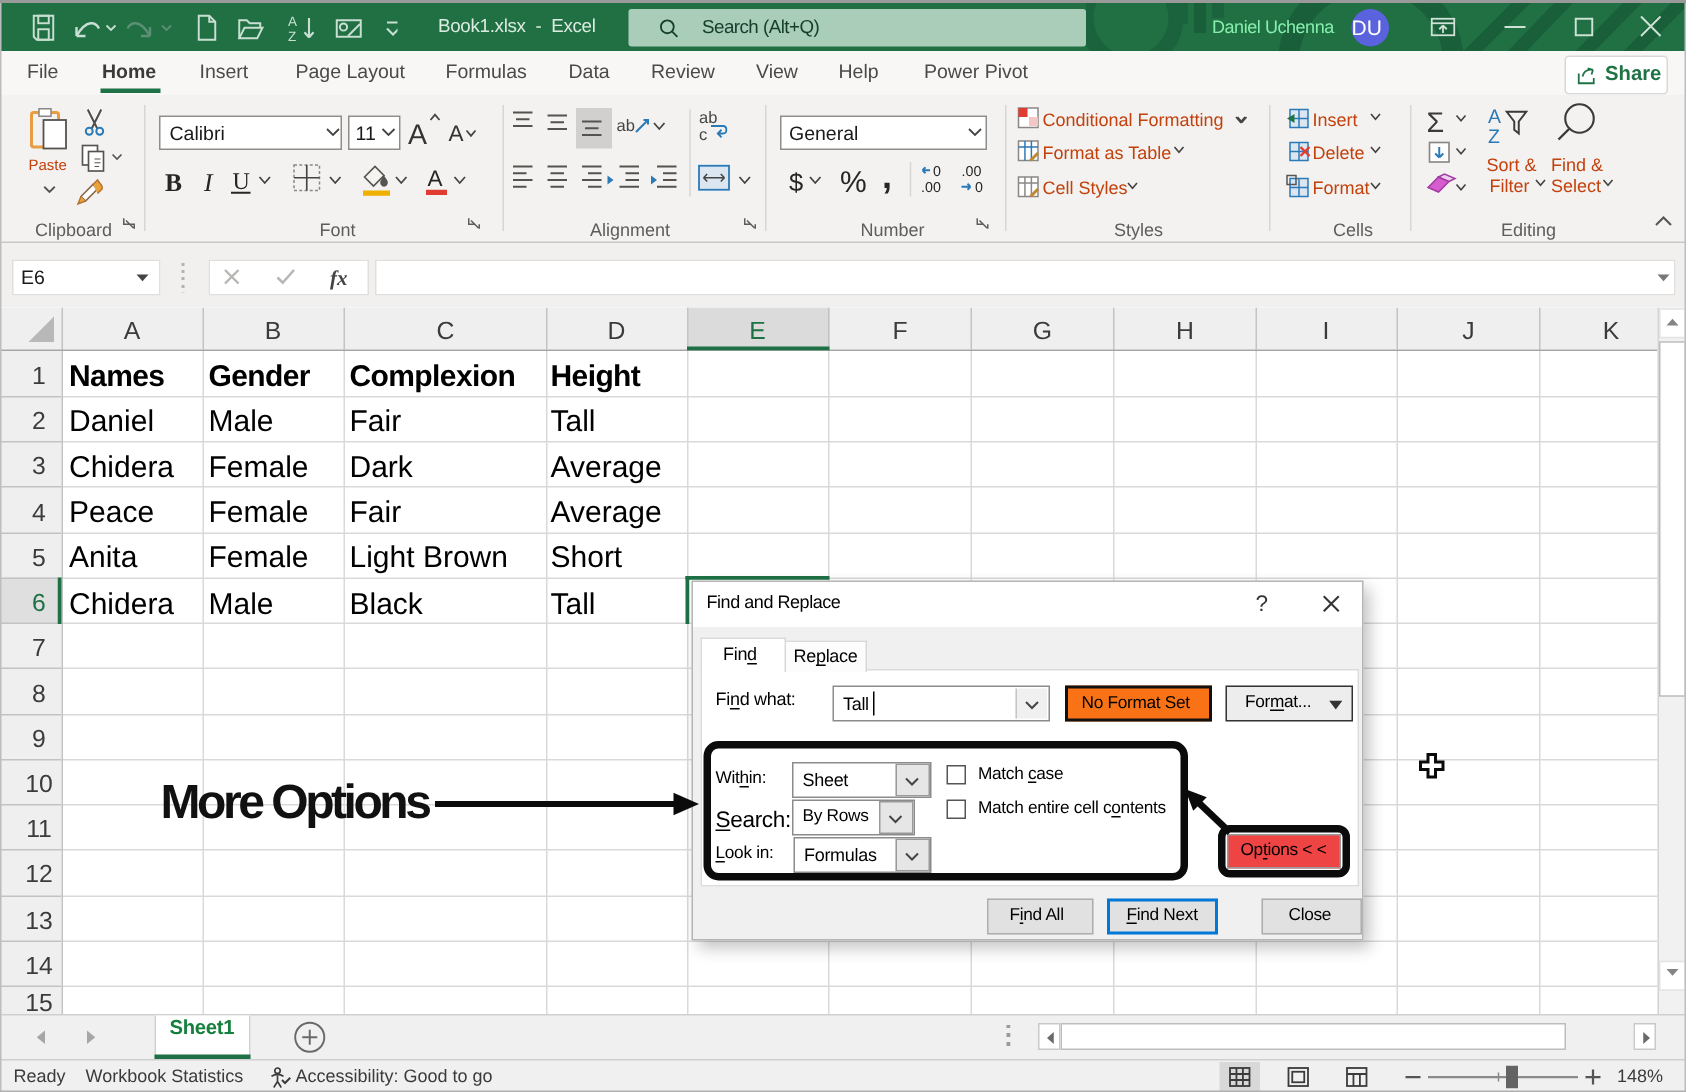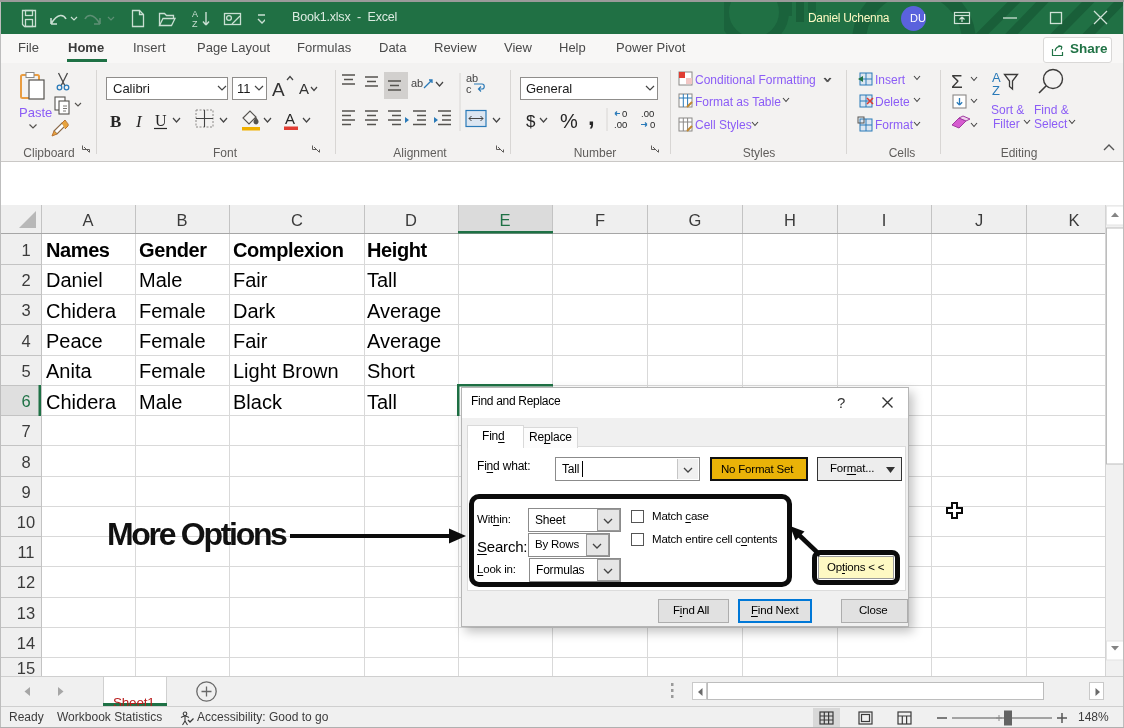--- a/index.html
+++ b/index.html
@@ -4,35 +4,35 @@
 <style>
   html,body{margin:0;padding:0;}
   body{font-family:"Liberation Sans", sans-serif; width:1124px; height:728px; overflow:hidden;}
   #app{position:relative;width:1124px;height:728px;background:#fff;overflow:hidden;}
   .abs{position:absolute;}
   
   #titlebar{left:0;top:2px;width:1124px;height:32px;background:#207044;}
   #searchbox{left:419px;top:4px;width:305px;height:25px;background:#a9cdb9;border-radius:2px;}
   #searchbox span{position:absolute;left:49px;top:5px;font-size:12.5px;letter-spacing:-0.35px;color:#14402a;}
   #booktitle{left:292px;top:8px;font-size:12.5px;letter-spacing:-0.2px;color:#dcebe1;}
-  #account{left:808px;top:9px;font-size:12px;letter-spacing:-0.3px;color:#fef9c3;}
+  #account{left:808px;top:9px;font-size:12px;letter-spacing:-0.3px;color:#86efac;}
   #du{left:901px;top:4px;width:25px;height:25px;border-radius:50%;background:#5a62dd;
-      color:#fff;font-size:11px;text-align:right;line-height:25px;}
+      color:#fff;font-size:14px;text-align:left;line-height:25px;}
   .winbtn{position:absolute;top:0;height:32px;color:#cfe2d6;}
   
   #menurow{left:0;top:34px;width:1124px;height:29px;background:#f8f7f6;}
   .mtab{position:absolute;top:6px;font-size:13px;color:#4a4a4a;}
   #sharebtn{left:1043px;top:3px;width:67px;height:24px;background:#fff;border:1px solid #d9d8d7;
             border-radius:3px;}
   
   #ribbon{left:0;top:63px;width:1124px;height:98px;background:#f3f2f1;border-bottom:1px solid #cac8c6;box-sizing:content-box;}
   .rsep{position:absolute;top:7px;width:1px;height:84px;background:#d8d6d4;}
   .rlabel{position:absolute;top:83px;font-size:12px;color:#5f5d5b;width:0;display:flex;justify-content:center;white-space:nowrap;}
   .rlabel span{flex:none;margin-left:16px;}
-  .rtext{position:absolute;font-size:12px;color:#8b5cf6;}
+  .rtext{position:absolute;font-size:12px;color:#c2410c;}
   
   #fbar{left:0;top:162px;width:1124px;height:43px;background:#f1f0ef;}
   .whitebox{position:absolute;background:#fff;border:1px solid #e1dfdd;box-sizing:border-box;}
   
   #dialog{left:461px;top:387px;width:448px;height:240px;background:#f0f0f0;border:1px solid #b5b5b5;
           box-sizing:border-box; box-shadow:4px 5px 10px rgba(0,0,0,0.24);}
   .dlg-lbl{position:absolute;font-size:12px;letter-spacing:-0.2px;color:#000;white-space:nowrap;}
   .combo{position:absolute;background:#fff;border:1px solid #8b8b8b;box-sizing:border-box;}
   .combobtn{position:absolute;right:1px;top:1px;bottom:1px;width:20px;background:#f0f0f0;border-left:1px solid #c6c6c6;}
   .btn{position:absolute;background:#e1e1e1;border:1px solid #adadad;box-sizing:border-box;
@@ -92,20 +92,27 @@
       </g>
       <path d="M186 4 v13 M186 17 l-3 -3.5 M186 17 l3 -3.5" stroke-width="1.4"></path>
 
       <rect x="204.5" y="5.5" width="16" height="11"></rect>
       <circle cx="209" cy="10" r="2.4"></circle>
       <path d="M212 16 l8 -8"></path>
 
       <path d="M238 7 h8 M238 11 l4 4 l4 -4" stroke-width="1.4"></path>
     </svg>
     <div id="booktitle" class="abs">Book1.xlsx&nbsp; - &nbsp;Excel</div>
+    <div id="searchbox" class="abs">
+      <svg class="abs" style="left:20px;top:6px;width:14px;height:14px" viewBox="0 0 15 15" fill="none" stroke="#14402a" stroke-width="1.3">
+        <circle cx="6.3" cy="6.3" r="4.6"></circle>
+          <line x1="9.8" y1="9.8" x2="13.5" y2="13.5"></line>
+      </svg>
+      <span>Search (Alt+Q)</span>
+    </div>
     <div id="account" class="abs">Daniel Uchenna</div>
     <div id="du" class="abs">DU</div>
     <svg class="winbtn abs" style="left:952px;width:20px" viewBox="0 0 20 32" fill="none" stroke="#cfe2d6" stroke-width="1.2">
       <rect x="2.5" y="10.5" width="15" height="11"></rect>
       <line x1="2.5" y1="13.5" x2="17.5" y2="13.5"></line>
       <path d="M10 20 v-5 M10 15 l-2.5 2.5 M10 15 l2.5 2.5"></path>
     </svg>
     <svg class="winbtn abs" style="left:1000px;width:20px" viewBox="0 0 20 32" stroke="#cfe2d6" stroke-width="1.3">
       <line x1="3" y1="16" x2="17" y2="16"></line>
     </svg>
@@ -165,21 +172,21 @@
         <span>Editing</span>
       </div>
 
     <div class="whitebox" style="left:106px;top:14px;width:122px;height:23px;border-color:#8f8d8b"></div>
     <div class="rtext" style="left:113px;top:18px;font-size:13px;color:#1a1a1a">Calibri</div>
     <div class="whitebox" style="left:232px;top:14px;width:35px;height:23px;border-color:#8f8d8b"></div>
     <div class="rtext" style="left:237px;top:18px;font-size:13px;color:#1a1a1a">11</div>
     <div class="whitebox" style="left:520px;top:14px;width:138px;height:23px;border-color:#8f8d8b"></div>
     <div class="rtext" style="left:526px;top:18px;font-size:13px;color:#1a1a1a">General</div>
 
-    <div class="rtext" style="left:19px;top:42px;font-size:13px">Paste</div>
+    <div class="rtext" style="left:19px;top:42px;font-size:10px">Paste</div>
 
     <div class="abs" style="left:384px;top:9px;width:24px;height:27px;background:#d2d0ce"></div>
 
     <div class="rtext" style="left:695px;top:10px">Conditional Formatting</div>
     <div class="rtext" style="left:695px;top:32px">Format as Table</div>
     <div class="rtext" style="left:695px;top:55px">Cell Styles</div>
 
     <div class="rtext" style="left:875px;top:10px">Insert</div>
     <div class="rtext" style="left:875px;top:32px">Delete</div>
     <div class="rtext" style="left:875px;top:55px">Format</div>
@@ -336,20 +343,39 @@
         <path d="M1004.5 11.5 h13 l-5 6.5 v8 l-3 -2.5 v-5.5 z" fill="none" stroke="#3b3a39" stroke-width="1.3"></path>
         <path d="M1024 57 l3 3.5 l3 -3.5 M1069 57 l3 3.5 l3 -3.5" fill="none" stroke="#444" stroke-width="1.1"></path>
 
         <circle cx="1053" cy="16" r="9.5" fill="none" stroke="#3b3a39" stroke-width="1.4"></circle>
         <line x1="1046" y1="23" x2="1039" y2="30" stroke="#3b3a39" stroke-width="1.6"></line>
       </g>
 
       <path d="M1104 87 l5 -5 l5 5" fill="none" stroke="#555" stroke-width="1.4"></path>
 
     </svg>
+  </div>
+  <div id="fbar" class="abs">
+    <div class="whitebox" style="left:8px;top:11px;width:99px;height:24px"></div>
+    <div class="abs" style="left:14px;top:15px;font-size:13px;color:#1a1a1a">E6</div>
+    <svg class="abs" style="left:90px;top:20px;width:10px;height:7px">
+        <path d="M1 1 l4 4.5 l4 -4.5" fill="#444"></path>
+      </svg>
+    <div class="abs" style="left:120px;top:13px;width:3px;height:20px;
+         background:repeating-linear-gradient(to bottom,#b5b3b1 0 2px,transparent 2px 5px) center/2px 100% no-repeat"></div>
+    <div class="whitebox" style="left:139px;top:11px;width:107px;height:24px"></div>
+    <svg class="abs" style="left:147px;top:14px;width:95px;height:18px">
+      <path d="M3 4 l9 9 M12 4 l-9 9" stroke="#b8b6b4" stroke-width="1.6" fill="none"></path>
+      <path d="M38 9 l3.5 3.5 L49 4" stroke="#b8b6b4" stroke-width="1.7" fill="none"></path>
+      <text x="73" y="14" font-size="14" font-style="italic" font-family="Liberation Serif" fill="#444" font-weight="bold">fx</text>
+    </svg>
+    <div class="whitebox" style="left:250px;top:11px;width:867px;height:24px"></div>
+    <svg class="abs" style="left:1104px;top:20px;width:10px;height:7px">
+        <path d="M1 1 l4 4.5 l4 -4.5" fill="#777"></path>
+      </svg>
   </div>
   <svg id="gridsvg" class="abs" style="left:0;top:205px;width:1124px;height:471px" viewBox="0 0 1124 471">
 
     <rect x="0" y="0" width="1105" height="28" fill="#efefef"></rect>
     <rect x="458" y="0" width="95" height="28" fill="#dbdbdb"></rect>
     <rect x="0" y="28" width="41" height="443" fill="#efefef"></rect>
     <rect x="0" y="180" width="41" height="31" fill="#dfdfdf"></rect>
 
     <path d="M36 6 v17 h-17 z" fill="#b8b8b8"></path>
 
@@ -505,21 +531,21 @@
     <div class="dlg-lbl" style="left:15px;top:71px">Fi<u>n</u>d what:</div>
     <div class="combo" style="left:93px;top:69px;width:145px;height:24px">
       <div class="dlg-lbl" style="left:6px;top:4px">Tall</div>
       <div class="abs" style="left:26px;top:3px;width:1px;height:16px;background:#000"></div>
       <div class="combobtn">
           <svg style="position:absolute;left:5px;top:8px" width="10" height="7">
             <path d="M1 1 l4 4 l4 -4" fill="none" stroke="#444" stroke-width="1.3"></path>
           </svg>
         </div>
     </div>
-    <div class="abs" style="left:248px;top:69px;width:98px;height:24px;background:#eab308;border:2px solid #111;box-sizing:border-box">
+    <div class="abs" style="left:248px;top:69px;width:98px;height:24px;background:#f97316;border:2px solid #111;box-sizing:border-box">
       <div class="dlg-lbl" style="left:9px;top:4px;font-size:11.5px">No Format Set</div>
     </div>
     <div class="btn" style="left:355px;top:69px;width:85px;height:24px;border:1.5px solid #333;background:#ededed">
       <span style="position:absolute;left:12px;top:4px">For<u>m</u>at...</span>
       <svg style="position:absolute;right:6px;top:9px" width="9" height="6">
           <path d="M0 0 h9 l-4.5 6 z" fill="#333"></path>
         </svg>
     </div>
 
     <div class="abs" style="left:7px;top:106px;width:323px;height:93px;border:5px solid #0b0b0b;border-radius:10px;box-sizing:border-box"></div>
@@ -550,21 +576,21 @@
           </svg>
         </div>
     </div>
 
     <div class="abs" style="left:169px;top:122px;width:13px;height:13px;background:#fff;border:1px solid #555;box-sizing:border-box"></div>
     <div class="dlg-lbl" style="left:190px;top:122px;font-size:11.5px">Match <u>c</u>ase</div>
     <div class="abs" style="left:169px;top:145px;width:13px;height:13px;background:#fff;border:1px solid #555;box-sizing:border-box"></div>
     <div class="dlg-lbl" style="left:190px;top:145px;font-size:11.5px">Match entire cell c<u>o</u>ntents</div>
 
     <div class="abs" style="left:350px;top:162px;width:88px;height:35px;border:5px solid #0b0b0b;border-radius:8px;box-sizing:border-box;background:#fff"></div>
-    <div class="btn" style="left:356px;top:168px;width:76px;height:23px;background:#fef9c3;border-color:#9a9a9a">
+    <div class="btn" style="left:356px;top:168px;width:76px;height:23px;background:#ef4444;border-color:#9a9a9a">
       <span style="position:absolute;left:8px;top:4px">Op<u>t</u>ions &lt;&nbsp;&lt;</span>
     </div>
 
     <svg class="abs" style="left:325px;top:138px;width:40px;height:32px" viewBox="0 0 40 32">
       <line x1="12" y1="9" x2="33" y2="29" stroke="#0b0b0b" stroke-width="4.5"></line>
       <path d="M3 0 l14.5 5.5 l-9 9 z" fill="#0b0b0b"></path>
     </svg>
 
     <div class="btn" style="left:196px;top:211px;width:71px;height:24px">
         <span style="position:absolute;left:14px;top:4px">F<u>i</u>nd All</span>
@@ -586,21 +612,21 @@
   <svg class="abs" style="left:945px;top:501px;width:19px;height:19px;z-index:40" viewBox="0 0 19 19">
     <path d="M7 2 h5 v5 h5 v5 h-5 v5 h-5 v-5 h-5 v-5 h5 z" fill="#fff" stroke="#0a0a0a" stroke-width="2"></path>
   </svg>
   <div id="tabrow" class="abs">
     <svg class="abs" style="left:22px;top:8px;width:50px;height:13px">
       <path d="M8 2 l-5.5 4.5 l5.5 4.5 z" fill="#a6a6a6"></path>
       <path d="M36 2 l5.5 4.5 l-5.5 4.5 z" fill="#a6a6a6"></path>
     </svg>
     <div class="abs" style="left:103px;top:0;width:64px;height:29px;background:#fff;border-left:1px solid #d0d0d0;border-right:1px solid #d0d0d0;box-sizing:border-box"></div>
     <div class="abs" style="left:103px;top:26px;width:64px;height:3px;background:#1e7145"></div>
-    <div class="abs" style="left:113px;top:18px;font-size:13.5px;font-weight:normal;color:#b91c1c;letter-spacing:-0.2px">Sheet1</div>
+    <div class="abs" style="left:113px;top:0;font-size:13.5px;font-weight:bold;color:#15803d;letter-spacing:-0.2px">Sheet1</div>
     <svg class="abs" style="left:195px;top:3px;width:23px;height:23px" viewBox="0 0 23 23">
       <circle cx="11.5" cy="11.5" r="9.7" fill="none" stroke="#696969" stroke-width="1.3"></circle>
       <path d="M11.5 6.5 v10 M6.5 11.5 h10" stroke="#696969" stroke-width="1.3"></path>
     </svg>
     <div class="abs" style="left:671px;top:6px;width:3px;height:16px;
          background:repeating-linear-gradient(to bottom,#9a9a9a 0 2.5px,transparent 2.5px 6px) center/2.5px 100% no-repeat"></div>
 
     <div class="abs" style="left:692px;top:5px;width:15px;height:18px;background:#fff;border:1px solid #c9c9c9;box-sizing:border-box">
       <svg style="position:absolute;left:3px;top:4px" width="8" height="10">
           <path d="M6.5 1 l-4.5 4 l4.5 4 z" fill="#6a6a6a"></path>

